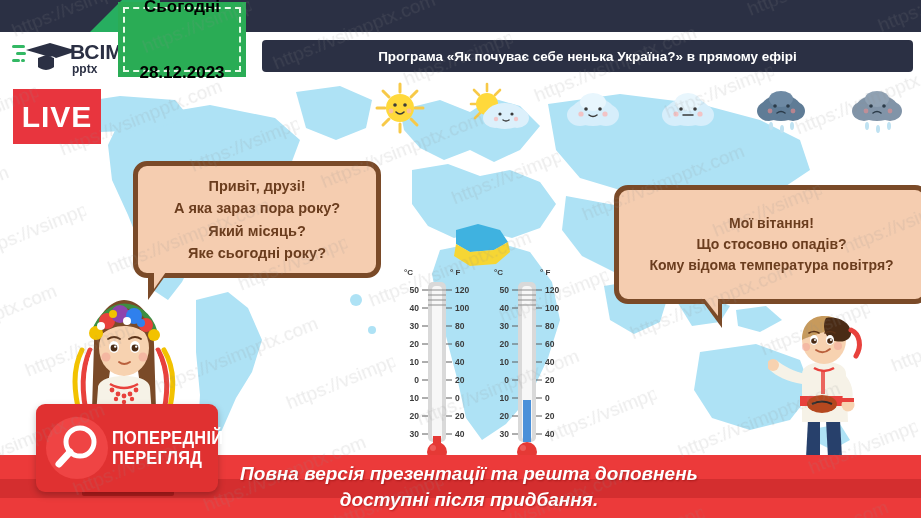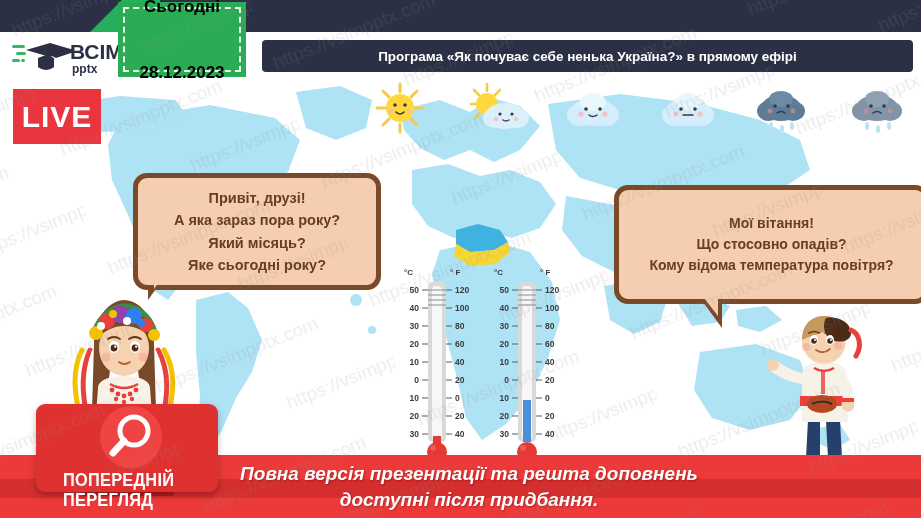--- a/index.html
+++ b/index.html
@@ -78,21 +78,21 @@
 
   
   .bubble {
     position:absolute; background:#f5cdb0; border:5px solid #7a4a28;
     border-radius:14px; z-index:14; color:#6b3d1e;
     font-weight:700; text-align:center;
     display:flex; flex-direction:column; align-items:center; justify-content:center;
   }
   .bubble .line { white-space:nowrap; }
   .bubble-left {
-    left:133px; top:173px; width:248px; height:117px;
+    left:133px; top:161px; width:248px; height:117px;
     font-size:14.5px; line-height:1.52;
   }
   .bubble-right {
     left:577px; top:185px; width:315px; height:119px;
     font-size:14px; line-height:1.48;margin-left:37px;
   }
   .tail { position:absolute; width:0; height:0; z-index:13; }
   .tail-left {
     left:148px; top:272px;
     border-left:20px solid #7a4a28;
@@ -139,21 +139,21 @@
   .bottom-banner .dark-strip {
     position:absolute; left:0; top:24px; width:921px; height:19px;
     background:rgba(170,25,30,.35); z-index:-1;
   }
   .bottom-banner .bline { position:relative; z-index:1; white-space:nowrap; }
 
   
   .preview-badge {
     position:absolute; left:36px; top:404px; width:182px; height:88px;
     background:#e03131; border-radius:9px; z-index:18;
-    display:flex; align-items:center; box-shadow:0 3px 7px rgba(0,0,0,.25);flex-direction:column;
+    display:flex; align-items:center; box-shadow:0 3px 7px rgba(0,0,0,.25);
   }
   .preview-badge .mag { width:66px; height:66px; margin-left:8px; flex:0 0 auto; }
   .preview-badge .mag svg { display:block; }
   .preview-badge .ptxt {
     color:#ffffff; font-size:19px; font-weight:800; line-height:1.05;
     letter-spacing:.3px; font-family:"Liberation Sans", sans-serif;
     transform:scaleX(.86); transform-origin:left center;
     margin-left:2px;
   }
   .preview-badge .ptxt div { white-space:nowrap; }

